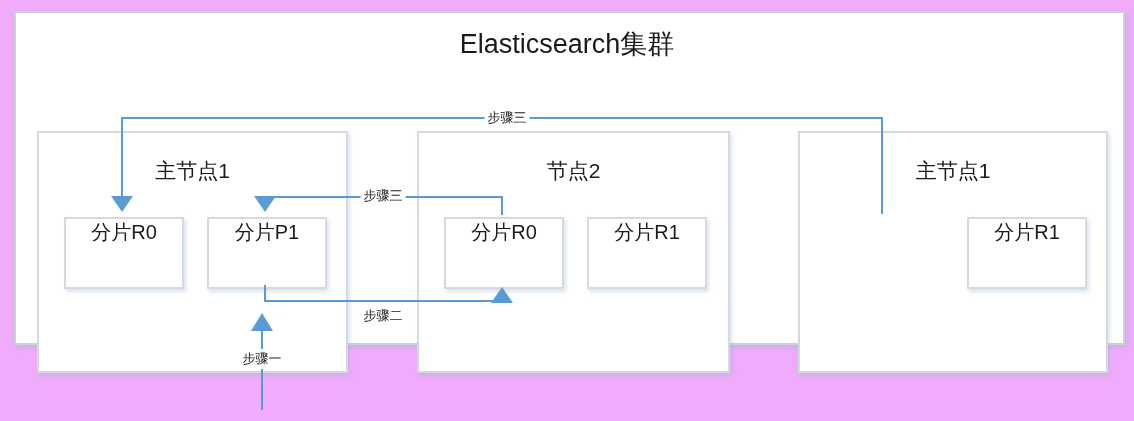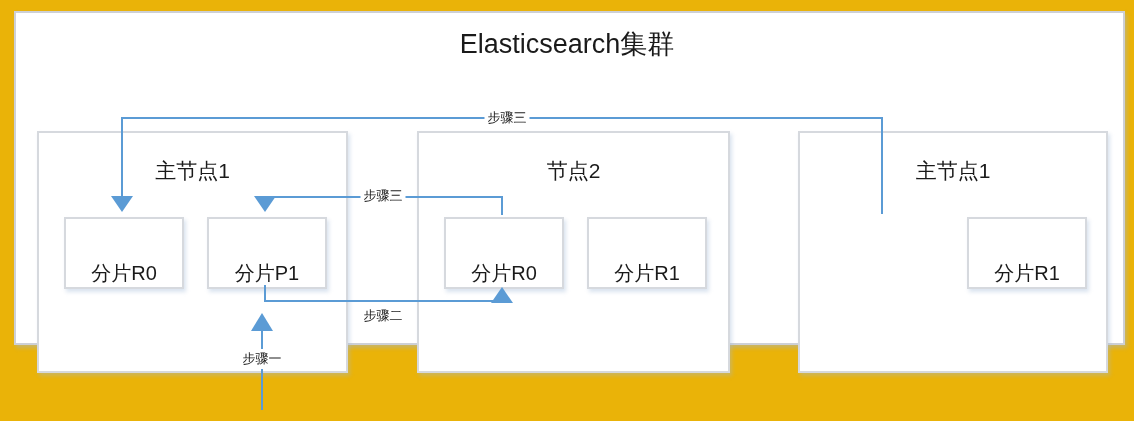--- a/index.html
+++ b/index.html
@@ -11,21 +11,21 @@
   * { margin: 0; padding: 0; box-sizing: border-box; }
   body {
     font-family: "Liberation Sans", "DejaVu Sans", sans-serif;
     background: #ffffff;
     color: var(--text-color);
   }
   .canvas {
     position: relative;
     width: 1134px;
     height: 421px;
-    background: #eab308;
+    background: #f0abfc;
     overflow: hidden;
   }
   .cluster-box {
     position: absolute;
     left: 14px; top: 11px;
     width: 1111px; height: 334px;
     border: 2px solid var(--box-border);
     background: #ffffff;
     box-shadow: 2px 3px 4px rgba(160,185,215,0.45);
     z-index: 1;
@@ -59,21 +59,21 @@
     font-size: 21px;
   }
   .shard-box {
     position: absolute;
     top: 84px;
     width: 120px; height: 72px;
     border: 2px solid var(--inner-border);
     background: #ffffff;
     box-shadow: 2px 3px 4px rgba(160,185,215,0.40);
     display: flex;
-    align-items: flex-end;
+    align-items: flex-start;
     justify-content: center;
     font-size: 20px;
   }
   .shard-box.s1 { left: 25px; }
   .shard-box.s2 { left: 168px; }
   .node-box.n3 .shard-box.s1 { left: 24px; }
   .node-box.n3 .shard-box.s2 { left: 167px; }
   .arrows-svg {
     position: absolute;
     left: 0; top: 0;

